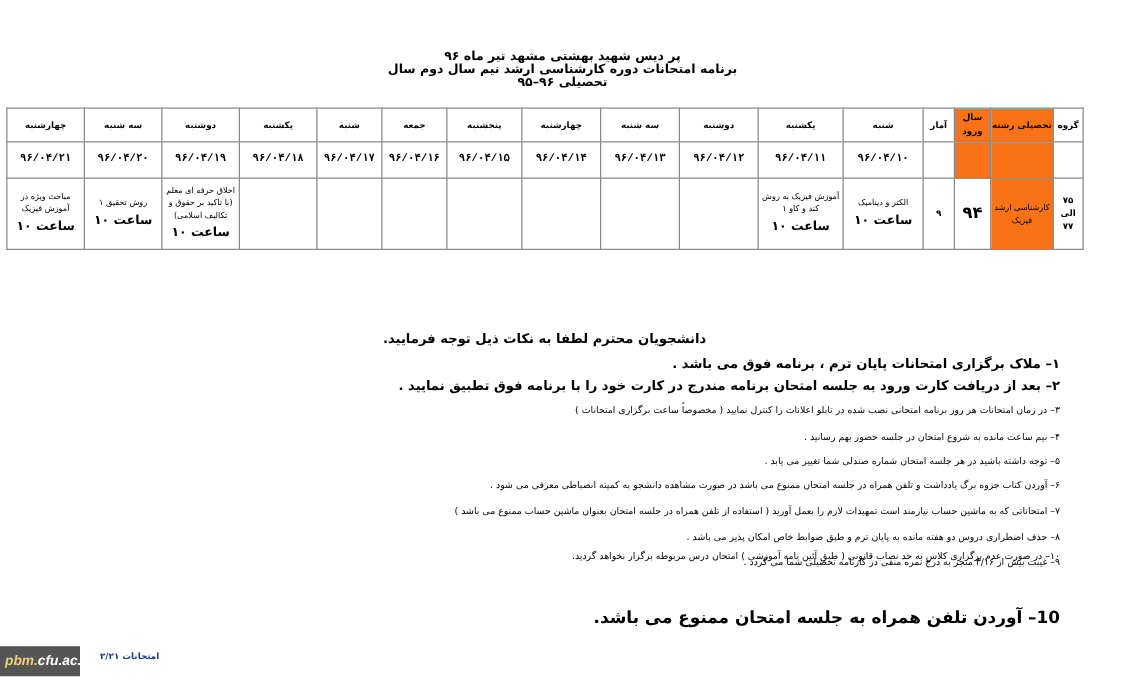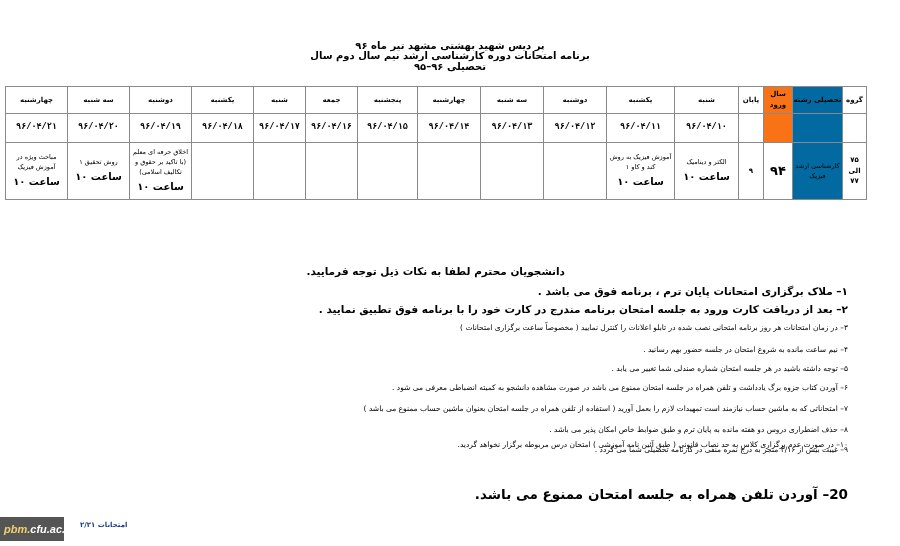--- a/index.html
+++ b/index.html
@@ -9,21 +9,21 @@
            font-weight:bold; font-size:10px; }
   #t1 { top:28px;margin-top:22px; }
   #t2 { top:40px; }
   table.sched { position:absolute; left:5px; top:86px; width:861px; border-collapse:collapse;
                 direction:rtl; table-layout:fixed; }
   table.sched td { border:1px solid #8a8a8a; text-align:center; vertical-align:middle;
                    font-size:6.5px; padding:0; line-height:1.55; }
   tr.hdr td { height:26px; font-weight:bold; font-size:7px; }
   tr.dates td { height:28px; font-weight:bold; font-size:8.5px;font-family:Liberation Mono, monospace; }
   tr.content td { height:56px; }
-  .cyan { background:#0369a1; }
+  .cyan { background:#f97316; }
   .gray { background:#f97316; }
   .time { font-weight:bold; font-size:10px; display:block; margin-top:2px; }
   .notes { position:absolute; right:52px; direction:rtl; text-align:left; white-space:nowrap; }
   .n-head { font-weight:bold; font-size:10.5px; }
   .n-big { font-weight:bold; font-size:10.5px; }
   .n-small { font-size:7.5px; }
   .n-huge { font-weight:bold; font-size:13.5px; }
   .footer-badge { position:absolute; left:0; top:517px; width:64px; height:24px; background:#555;
                   color:#f0d070; font-style:italic; font-weight:bold; font-size:11px;
                   font-family:"Liberation Sans", sans-serif; line-height:24px; padding-left:4px; box-sizing:border-box; }
@@ -53,21 +53,21 @@
     <col style="width:62px">
       <col style="width:62px">
       <col style="width:62px">
       <col style="width:62px">
   </colgroup>
   <tbody>
       <tr class="hdr">
     <td>گروه</td>
     <td class="cyan">تحصیلی رشته</td>
     <td class="gray">سال ورود</td>
-    <td>پایان</td>
+    <td>آمار</td>
     <td>شنبه</td>
     <td>یکشنبه</td>
     <td>دوشنبه</td>
     <td>سه شنبه</td>
     <td>چهارشنبه</td>
     <td>پنجشنبه</td>
     <td>جمعه</td>
     <td>شنبه</td>
     <td>یکشنبه</td>
     <td>دوشنبه</td>
@@ -117,16 +117,16 @@
 <div class="notes n-big" style="top:285px;">۱– ملاک برگزاری امتحانات پایان ترم ، برنامه فوق می باشد .</div>
 <div class="notes n-big" style="top:303px;">۲– بعد از دریافت کارت ورود به جلسه امتحان برنامه مندرج در کارت خود را با برنامه فوق تطبیق نمایید .</div>
 <div class="notes n-small" style="top:323px;">۳– در زمان امتحانات هر روز برنامه امتحانی نصب شده در تابلو اعلانات را کنترل نمایید ( مخصوصاً ساعت برگزاری امتحانات )</div>
 <div class="notes n-small" style="top:345px;">۴– نیم ساعت مانده به شروع امتحان در جلسه حضور بهم رسانید .</div>
 <div class="notes n-small" style="top:364px;">۵– توجه داشته باشید در هر جلسه امتحان شماره صندلی شما تغییر می یابد .</div>
 <div class="notes n-small" style="top:383px;">۶– آوردن کتاب   جزوه  برگ یادداشت و تلفن همراه در جلسه امتحان ممنوع می باشد در صورت مشاهده دانشجو به کمیته انضباطی معرفی می شود .</div>
 <div class="notes n-small" style="top:404px;">۷– امتحاناتی که به ماشین حساب نیازمند است تمهیدات لازم را بعمل آورید ( استفاده از تلفن همراه در جلسه امتحان بعنوان ماشین حساب ممنوع می باشد )</div>
 <div class="notes n-small" style="top:425px;">۸– حذف اضطراری دروس دو هفته مانده به پایان ترم و طبق ضوابط  خاص امکان پذیر می باشد .</div>
 <div class="notes n-small" style="top:445px;">۹– غیبت بیش از ۳/۱۶ منجر به درج نمره منفی در کارنامه  تحصیلی شما می گردد .</div>
 <div class="notes n-small" style="top:440px;">۱۰– در صورت عدم برگزاری کلاس به حد نصاب قانونی ( طبق آئین نامه آموزشی ) امتحان درس مربوطه برگزار نخواهد گردید.</div>
-<div class="notes n-huge" style="top:486px;">20– آوردن تلفن همراه به جلسه امتحان ممنوع می باشد.</div>
+<div class="notes n-huge" style="top:486px;">10– آوردن تلفن همراه به جلسه امتحان ممنوع می باشد.</div>
 
 <div class="footer-badge"><span>pbm.</span><span class="dom">cfu.ac.ir</span></div>
 <div class="footer-text">امتحانات ۲/۲۱</div>
 
 </body></html>

